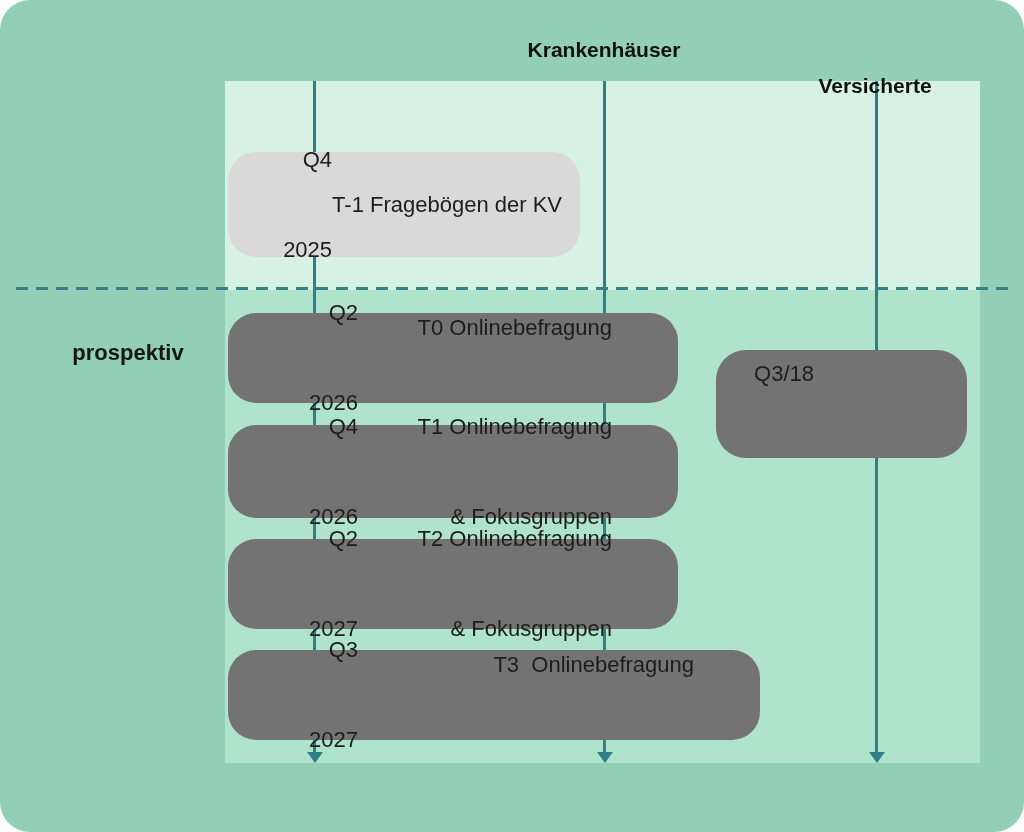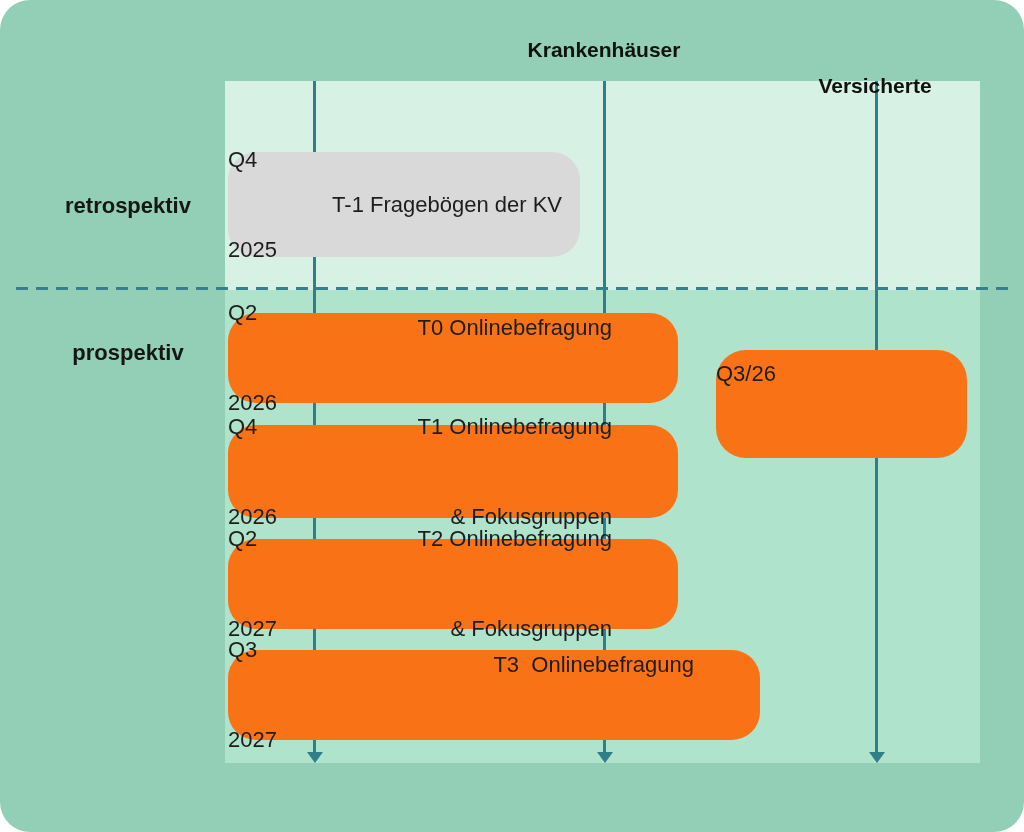--- a/index.html
+++ b/index.html
@@ -75,27 +75,27 @@
     line-height: 27px;
     color: #161616;
     z-index: 6;
   }
 
   .event {
     position: absolute;
     display: flex;
     align-items: center;
     border-radius: 28px;
-    background: #f97316;
+    background: #737373;
     z-index: 5;
     font-size: 22px;
   }
   .event.retro { background: #d9d9d9; }
   .event .q {
-    text-align: left;
+    text-align: right;
     line-height: 30px;
     white-space: pre;
   }
   .event .d {
     flex: 1;
     text-align: right;
     line-height: 30px;
     white-space: pre;
   }
 
@@ -130,21 +130,20 @@
   <div class="vline" style="left:875px;"></div>
   <div class="arrow-down" style="left:307px; top:752px;"></div>
   <div class="arrow-down" style="left:597px; top:752px;"></div>
   <div class="arrow-down" style="left:869px; top:752px;"></div>
 
   <div class="dashline"></div>
 
   <div class="col-header" style="left:494px;">Krankenhäuser</div>
   <div class="col-header" style="left:765px;margin-top:36px;">Versicherte</div>
 
-  <div class="phase-label" style="top:192px;">retrospektiv</div>
   <div class="phase-label" style="top:339px;">prospektiv</div>
 
   <div class="event retro ev-tm1">
     <div class="q">
       <div>Q4</div>
       <div>2025</div>
     </div>
     <div class="d">
       <div>T-1 Fragebögen der KV</div>
     </div>
@@ -156,21 +155,21 @@
       <div>2026</div>
     </div>
     <div class="d">
       <div>T0 Onlinebefragung</div>
       <div></div>
     </div>
   </div>
 
   <div class="event ev-vers">
     <div class="q">
-      <div>Q3/26</div>
+      <div>Q3/18</div>
       <div></div>
     </div>
     <div class="d">
     </div>
   </div>
 
   <div class="event ev-t1">
     <div class="q">
       <div>Q4</div>
       <div>2026</div>

